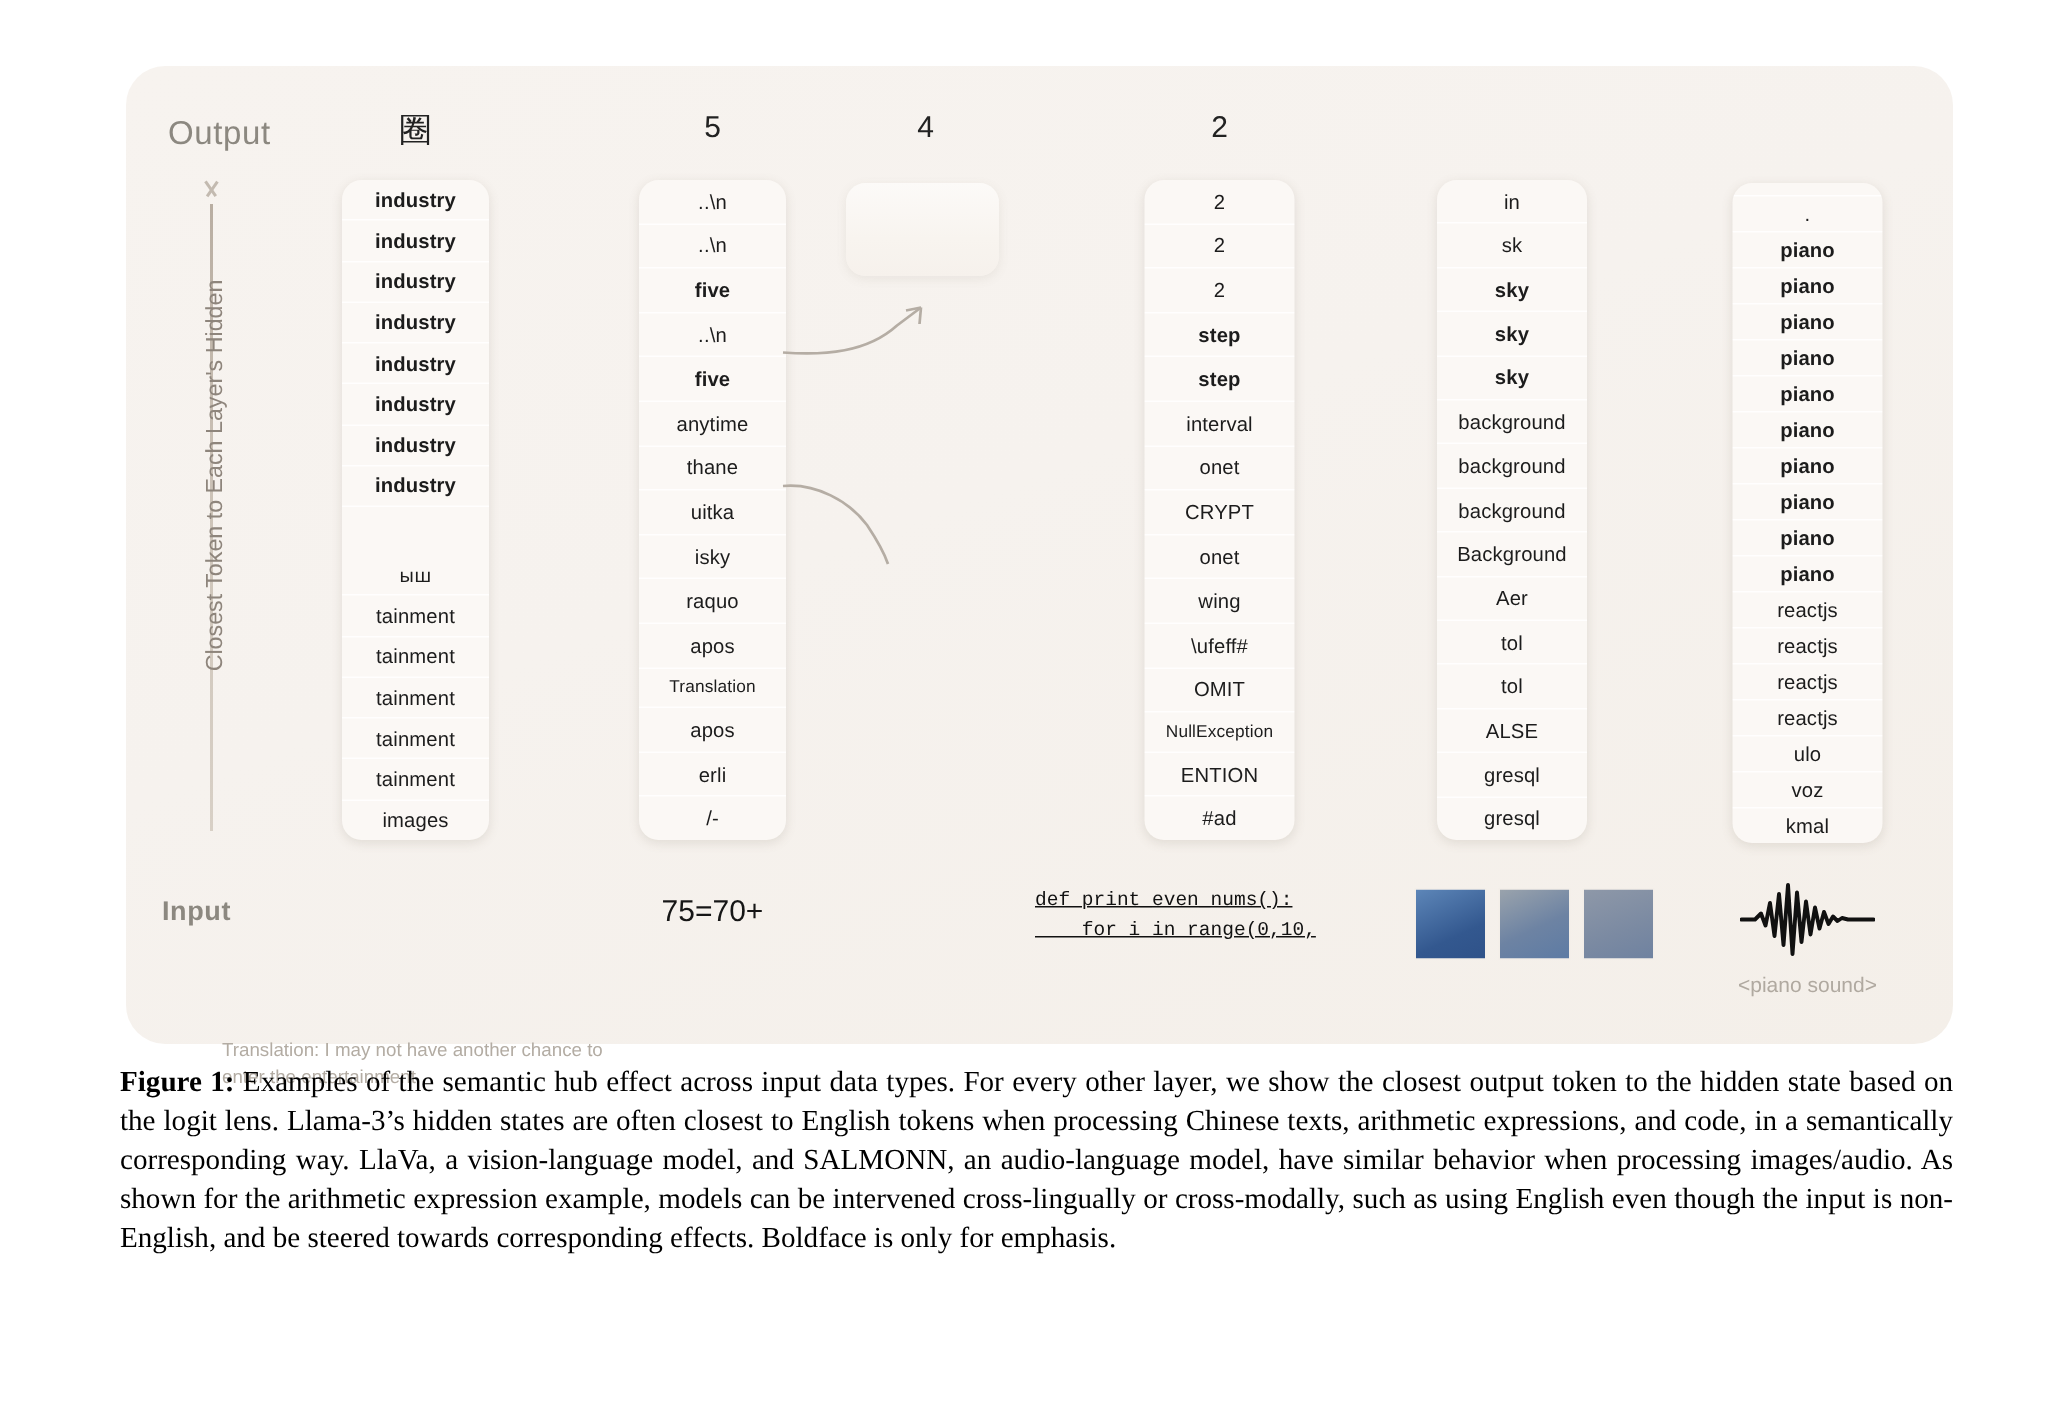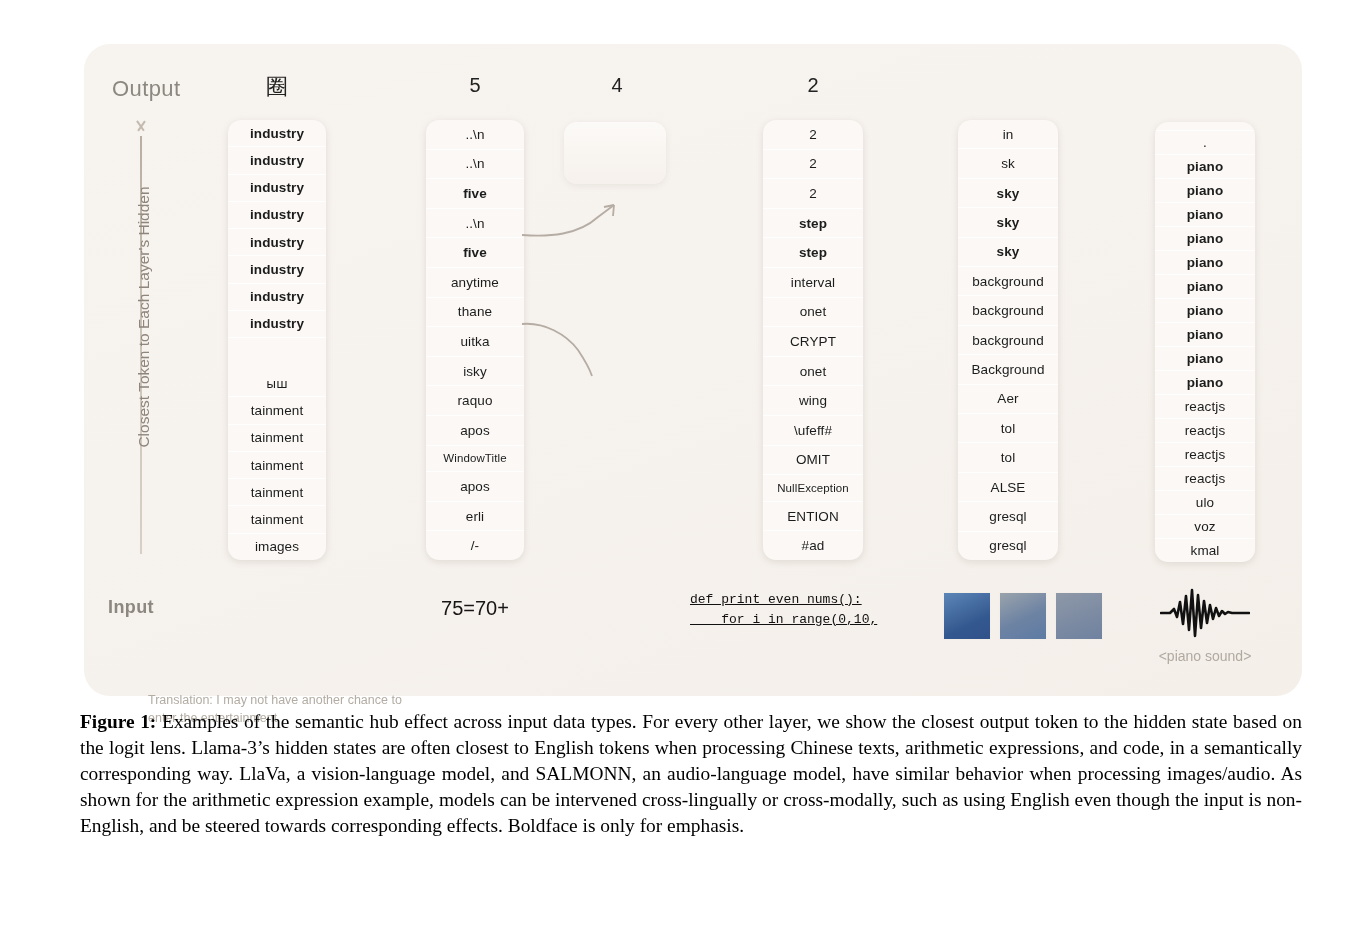--- a/index.html
+++ b/index.html
@@ -176,21 +176,21 @@
     <div class="tokcell">..\n</div>
     <div class="tokcell b">five</div>
     <div class="tokcell">..\n</div>
     <div class="tokcell b">five</div>
     <div class="tokcell">anytime</div>
     <div class="tokcell">thane</div>
     <div class="tokcell">uitka</div>
     <div class="tokcell">isky</div>
     <div class="tokcell">raquo</div>
     <div class="tokcell">apos</div>
-    <div class="tokcell sm">WindowTitle</div>
+    <div class="tokcell sm">Translation</div>
     <div class="tokcell">apos</div>
     <div class="tokcell">erli</div>
     <div class="tokcell">/-</div>
   </div>
 
   <div class="ghostbox" style="left:564px;top:122px;width:102px;height:62px;"></div>
 
   <svg class="curve" style="left:520px;top:195px;" width="130" height="50">
     <path d="M2,40 C30,42 58,40 78,22 L94,10" fill="none" stroke="#b5ada4" stroke-width="1.8"></path>
     <path d="M94,10 L84,12 M94,10 L93,21" fill="none" stroke="#b5ada4" stroke-width="1.8"></path>

